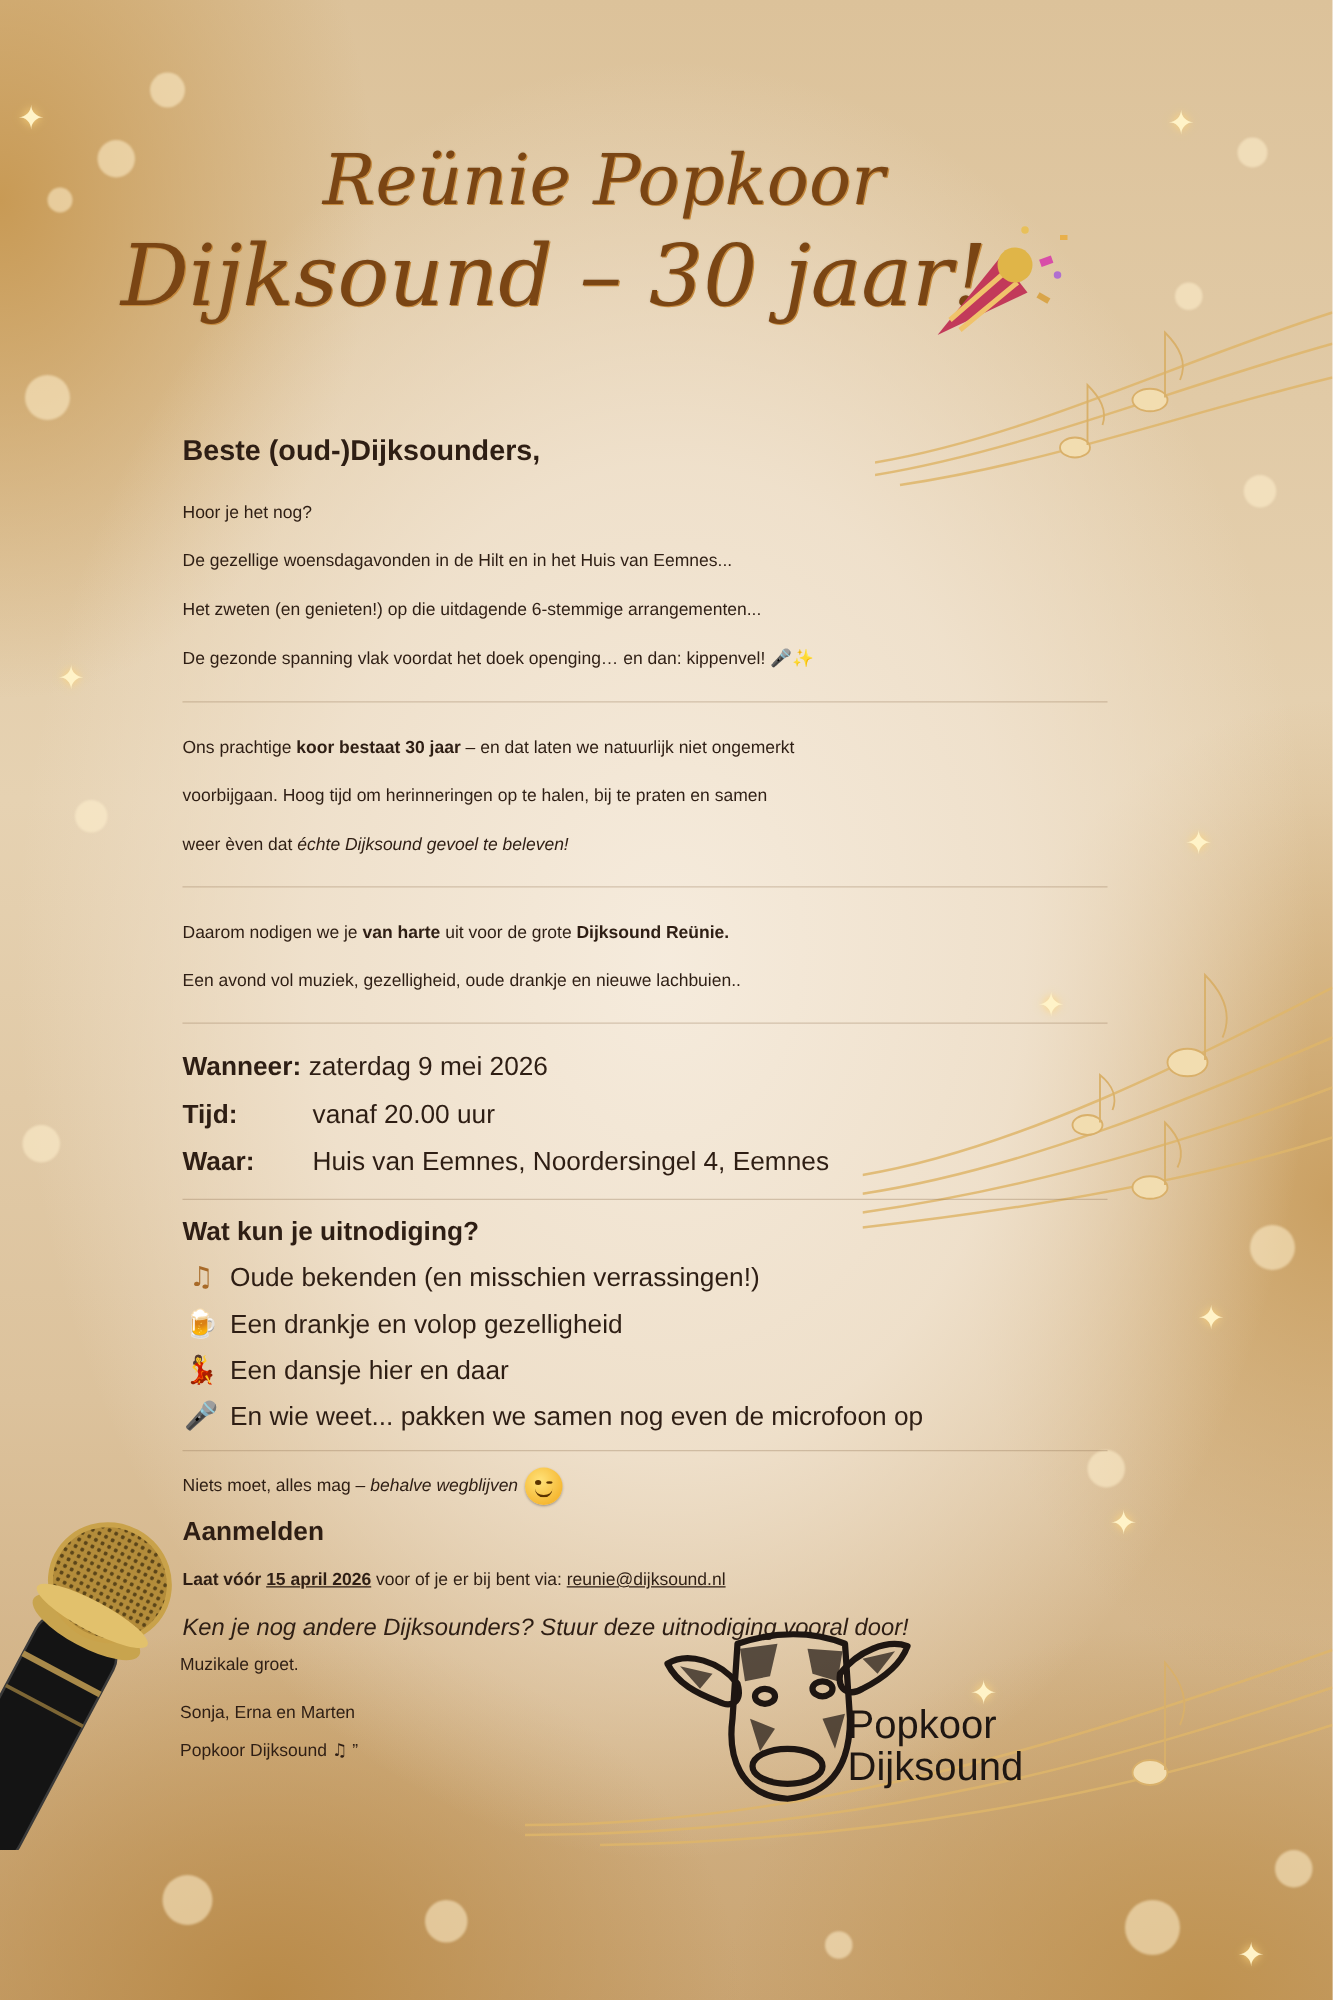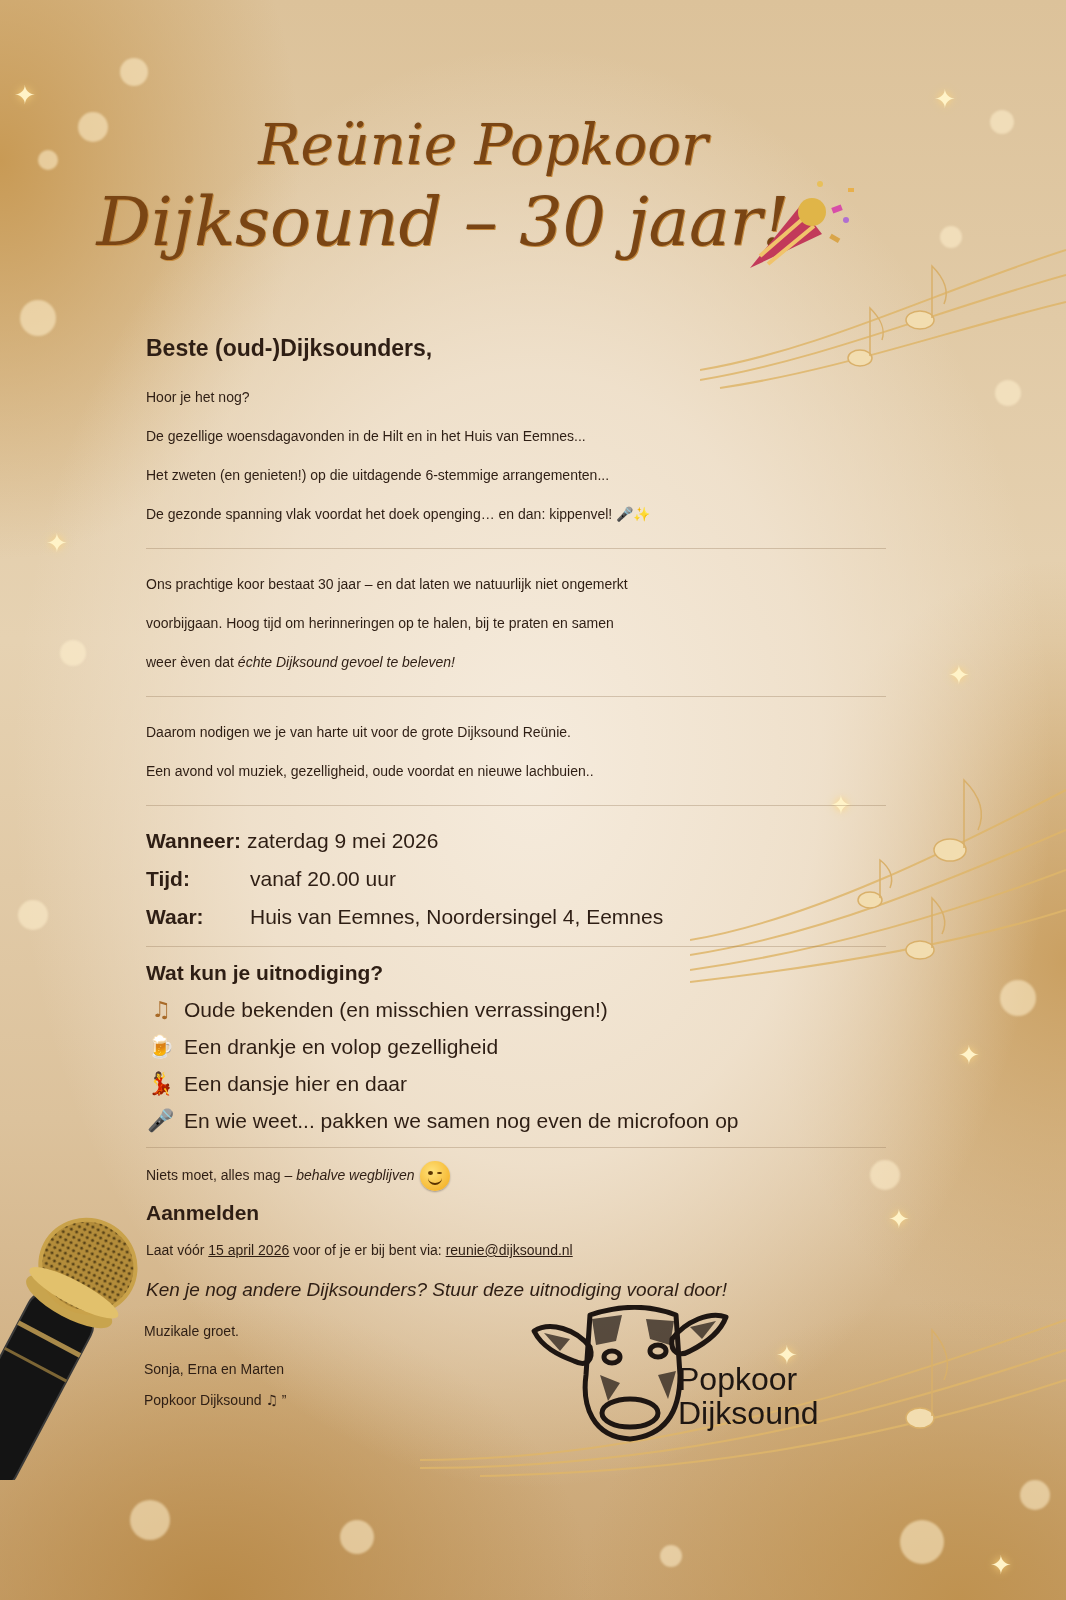--- a/index.html
+++ b/index.html
@@ -21,25 +21,25 @@
 
   .title {
     position: absolute; left: 0; width: 966px; text-align: center;
     font-family: "DejaVu Serif", serif; font-style: italic;
     color: #7a4514; text-shadow: 1px 1px 0 #c58a3e, 0 0 2px rgba(0,0,0,0.15);
   }
   .title.l1 { top: 112px; font-size: 56px; padding-left: 0px; }
   .title.l2 { top: 182px; font-size: 68px; left: -40px; }
   .popper { position: absolute; left: 750px; top: 176px; width: 110px; height: 100px; }
 
-  .content { position: absolute; left: 146px; top: 328px; width: 770px; }
+  .content { position: absolute; left: 146px; top: 340px; width: 770px; }
   .p { font-size: 14px; line-height: 39px; margin: 0; }
   .greet { font-size: 23px; font-weight: bold; margin: 0 0 10px 0; line-height: 40px; }
   .hr { height: 1px; background: rgba(150,120,90,0.35); margin: 14px 0 16px 0; width: 740px; }
-  b { font-weight: normal; }
+  b { font-weight: bold; }
   i { font-style: italic; }
   .row { display: flex; font-size: 21px; line-height: 38px; }
   .row .lbl { font-weight: bold; width: 104px; }
   .row .lbl.tight { width: auto; margin-right: 6px; }
   .h3 { font-size: 21px; font-weight: bold; line-height: 36px; margin: 0; }
   .li { display: flex; align-items: center; font-size: 21px; line-height: 37px; }
   .li .ic { width: 30px; font-size: 22px; text-align: center; margin-right: 8px; font-family: "DejaVu Sans", sans-serif; }
   .link { color: #2e1e14; text-decoration: underline; }
   .emoji { display: inline-block; width: 30px; height: 30px; border-radius: 50%; background: radial-gradient(circle at 40% 35%, #ffe27a, #f2a817); vertical-align: middle; position: relative; margin-left: 6px; box-shadow: 0 1px 2px rgba(0,0,0,0.3); }
   .emoji:before, .emoji:after { content: ""; position: absolute; top: 10px; width: 5px; height: 4px; background: #5a3300; border-radius: 50%; }
@@ -159,21 +159,21 @@
   <p class="p">voorbijgaan. Hoog tijd om herinneringen op te halen, bij te praten en samen</p>
   <p class="p">
     <span>weer èven dat </span><i>échte Dijksound gevoel te beleven!</i>
   </p>
 
   <div class="hr"></div>
 
   <p class="p">
     <span>Daarom nodigen we je </span><b>van harte</b><span> uit voor de grote </span><b>Dijksound Reünie.</b>
   </p>
-  <p class="p">Een avond vol muziek, gezelligheid, oude voordat en nieuwe lachbuien..</p>
+  <p class="p">Een avond vol muziek, gezelligheid, oude drankje en nieuwe lachbuien..</p>
 
   <div class="hr"></div>
 
   <div class="row">
     <span class="lbl tight">Wanneer:</span>
     <span>zaterdag 9 mei 2026</span>
   </div>
   <div class="row">
     <span class="lbl">Tijd:</span>
     <span>vanaf 20.00 uur</span>

